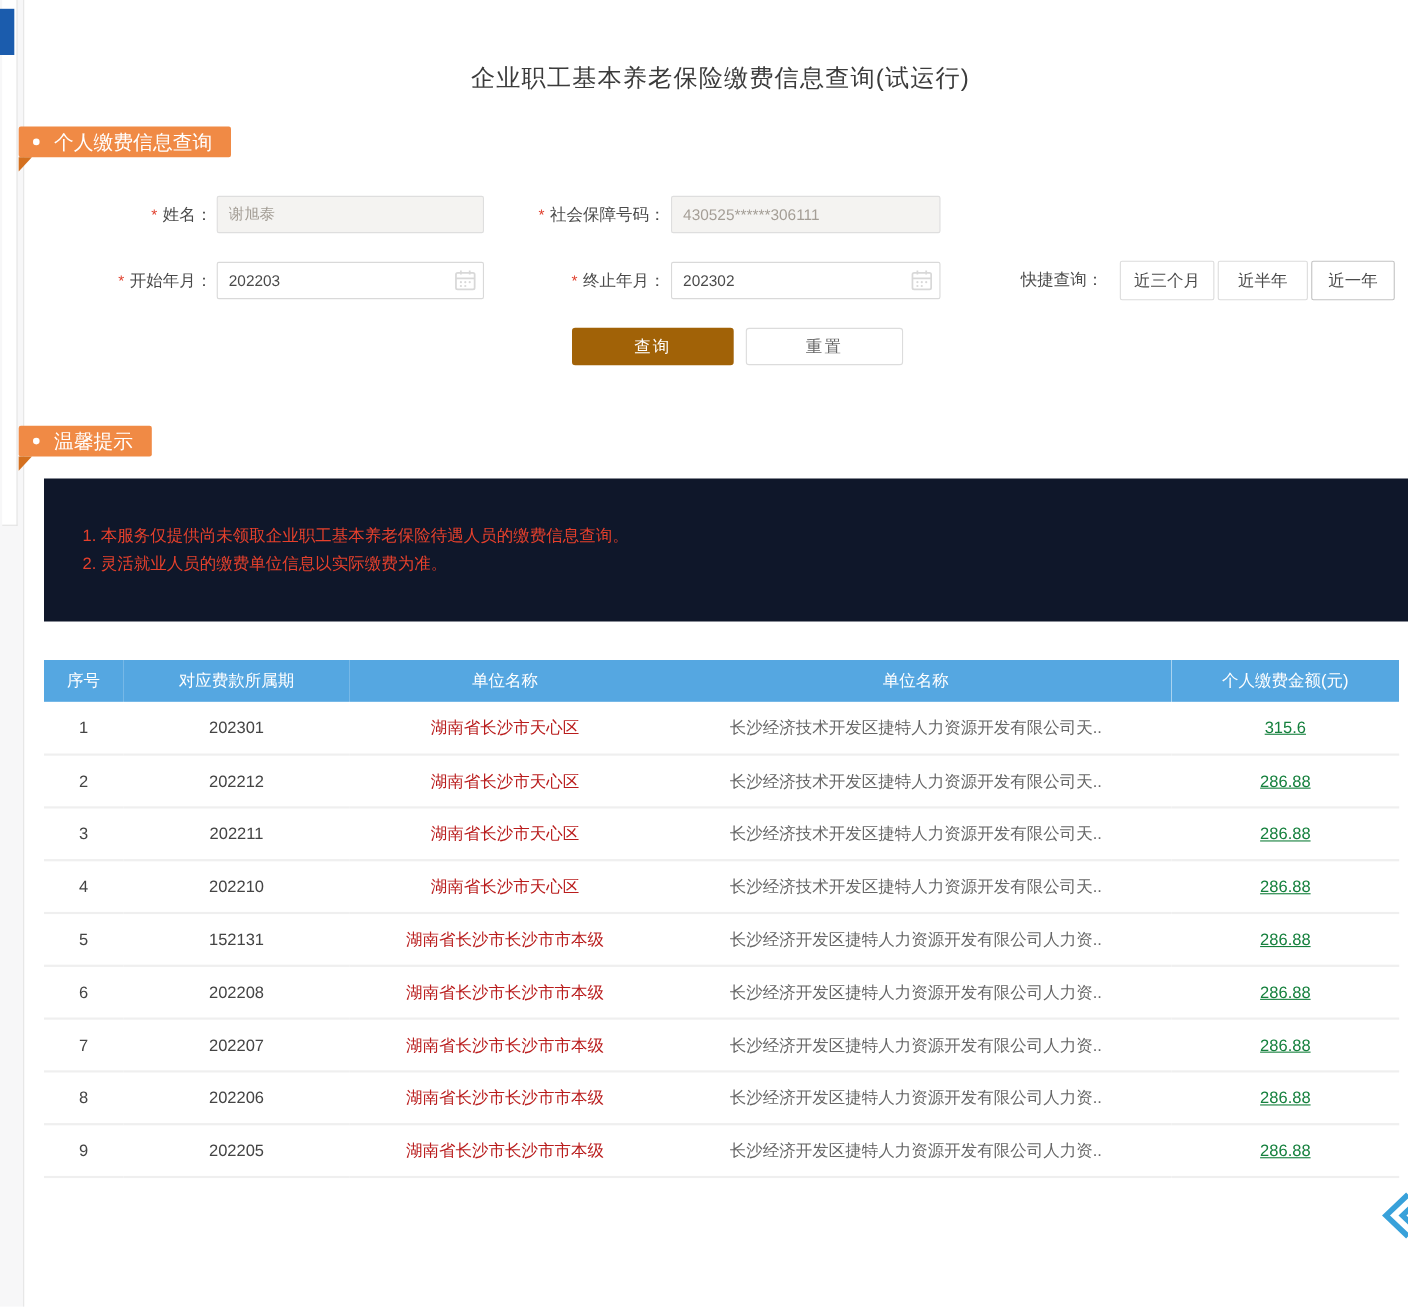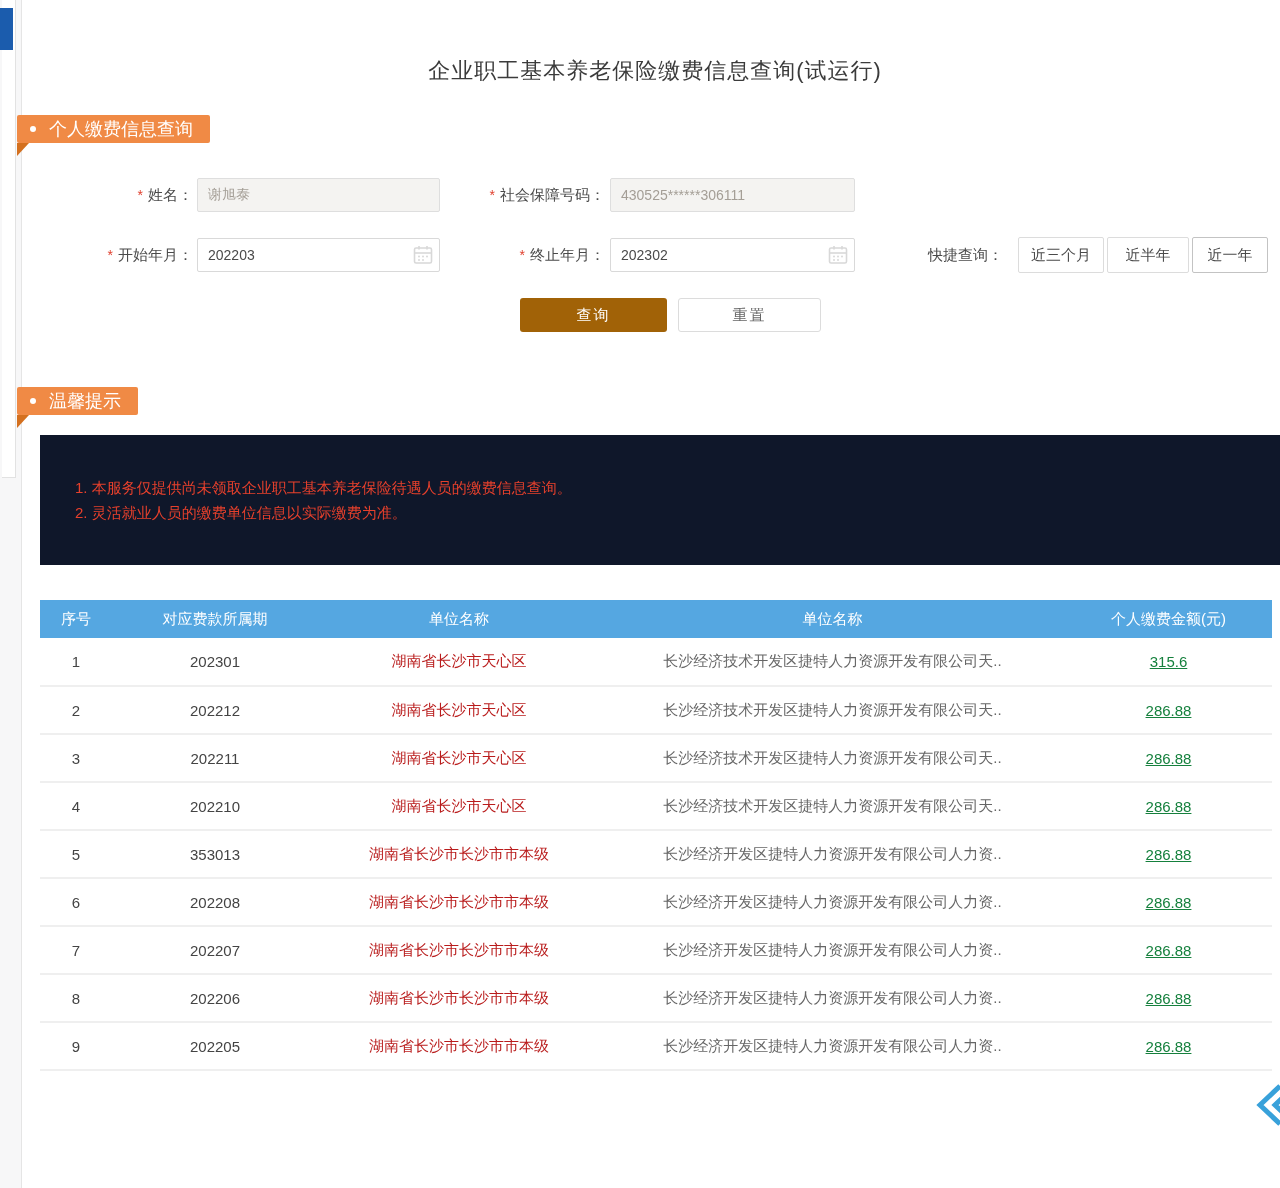--- a/index.html
+++ b/index.html
@@ -174,21 +174,21 @@
   <tr>
     <td>4</td>
     <td>202210</td>
     <td>湖南省长沙市天心区</td>
     <td>长沙经济技术开发区捷特人力资源开发有限公司天..</td>
     <td>286.88</td>
   </tr>
 
   <tr>
     <td>5</td>
-    <td>353013</td>
+    <td>152131</td>
     <td>湖南省长沙市长沙市市本级</td>
     <td>长沙经济开发区捷特人力资源开发有限公司人力资..</td>
     <td>286.88</td>
   </tr>
 
   <tr>
     <td>6</td>
     <td>202208</td>
     <td>湖南省长沙市长沙市市本级</td>
     <td>长沙经济开发区捷特人力资源开发有限公司人力资..</td>

